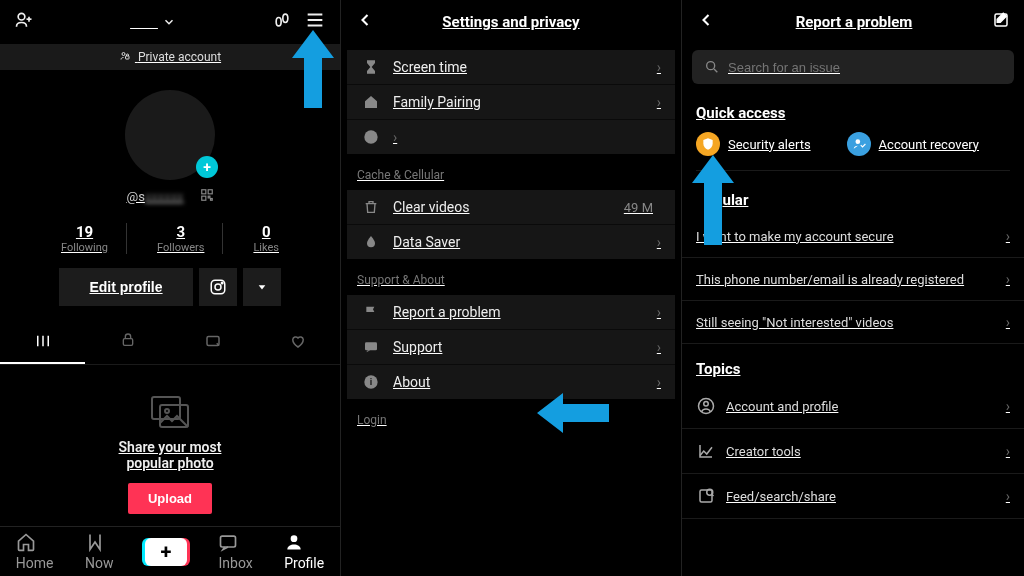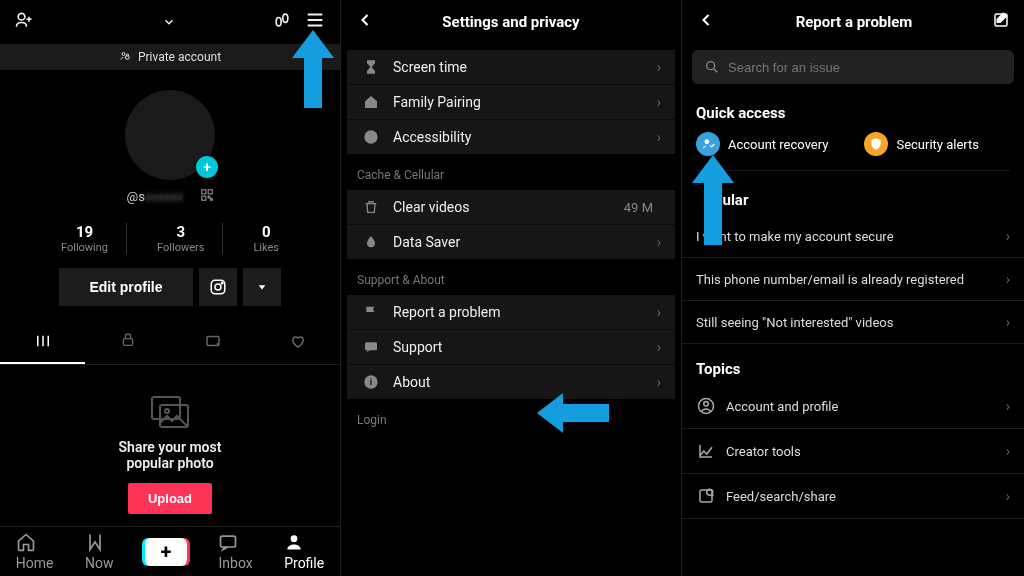--- a/index.html
+++ b/index.html
@@ -1,17 +1,17 @@
 <!DOCTYPE html>
 <html><head>
 <meta charset="utf-8">
 <style>
 * { box-sizing: border-box; margin: 0; padding: 0; }
 body { background: #000; color: #fff; font-family: -apple-system, BlinkMacSystemFont, "Segoe UI", Roboto, sans-serif; width: 1024px; height: 576px; display: flex; overflow: hidden; }
-.panel { height: 576px; position: relative; background: #000; }
+.panel { height: 576px; position: relative; background: #000; text-decoration: underline; }
 .p1 { width: 341px; border-right: 1px solid #222; }
 .p2 { width: 341px; border-right: 1px solid #222; }
 .p3 { width: 342px; }
 
 
 .top-bar { display: flex; align-items: center; justify-content: space-between; padding: 10px 14px; height: 44px; }
 .top-center { flex:1; text-align:center; display:flex; align-items:center; justify-content:center; gap:4px; }
 .dropdown-name { font-weight:600; font-size:14px; color:#333; }
 .private-row { background:#1a1a1a; text-align:center; padding:6px; font-size:12px; color:#ddd; }
 .avatar-wrap { display:flex; justify-content:center; margin-top:20px; position:relative; }
@@ -244,21 +244,20 @@
         </span>
       <span class="item-lbl">Family Pairing</span>
       <span class="chev">›</span>
     </div>
     <div class="item">
       <span class="item-ic">
           <svg width="16" height="16" viewBox="0 0 24 24" fill="#888">
             <circle cx="12" cy="12" r="10"></circle>
           </svg>
         </span>
-      <span class="item-lbl">Accessibility</span>
       <span class="chev">›</span>
     </div>
   </div>
   <div class="section-hdr">Cache &amp; Cellular</div>
   <div class="item-list">
     <div class="item">
       <span class="item-ic">
           <svg width="16" height="16" viewBox="0 0 24 24" fill="none" stroke="#888" stroke-width="2">
             <path d="M4 7h16M9 7V4h6v3M6 7l1 13h10l1-13"></path>
           </svg>
@@ -331,37 +330,37 @@
   <div class="search-box">
     <svg width="16" height="16" viewBox="0 0 24 24" fill="none" stroke="#888" stroke-width="2">
         <circle cx="10" cy="10" r="6"></circle>
         <line x1="15" y1="15" x2="20" y2="20"></line>
       </svg>
     <input class="search-input" placeholder="Search for an issue" style="">
   </div>
   <div class="qa-title">Quick access</div>
   <div class="qa-row">
     <div class="qa-item">
+      <span class="qa-ic qa-orange">
+          <svg width="14" height="14" viewBox="0 0 24 24" fill="#fff">
+            <path d="M12 2l8 3v6c0 5-3 9-8 11-5-2-8-6-8-11V5z"></path>
+          </svg>
+        </span>
+      <span>Security alerts</span>
+    </div>
+    <div class="qa-item">
       <span class="qa-ic qa-blue">
           <svg width="14" height="14" viewBox="0 0 24 24" fill="#fff">
             <circle cx="10" cy="8" r="4"></circle>
             <path d="M3 20c0-3 3-5 7-5"></path>
             <path d="M15 14l3 3 5-5" stroke="#fff" stroke-width="2" fill="none"></path>
           </svg>
         </span>
       <span>Account recovery</span>
     </div>
-    <div class="qa-item">
-      <span class="qa-ic qa-orange">
-          <svg width="14" height="14" viewBox="0 0 24 24" fill="#fff">
-            <path d="M12 2l8 3v6c0 5-3 9-8 11-5-2-8-6-8-11V5z"></path>
-          </svg>
-        </span>
-      <span>Security alerts</span>
-    </div>
   </div>
   <div class="divider"></div>
   <div class="pop-title" style="position:relative;"><span style="visibility:hidden;">Pop</span><span>ular</span></div>
   <div class="plain-item">
       <span class="plain-lbl">I want to make my account secure</span>
       <span class="chev">›</span>
     </div>
   <div class="plain-item">
       <span class="plain-lbl">This phone number/email is already registered</span>
       <span class="chev">›</span>

